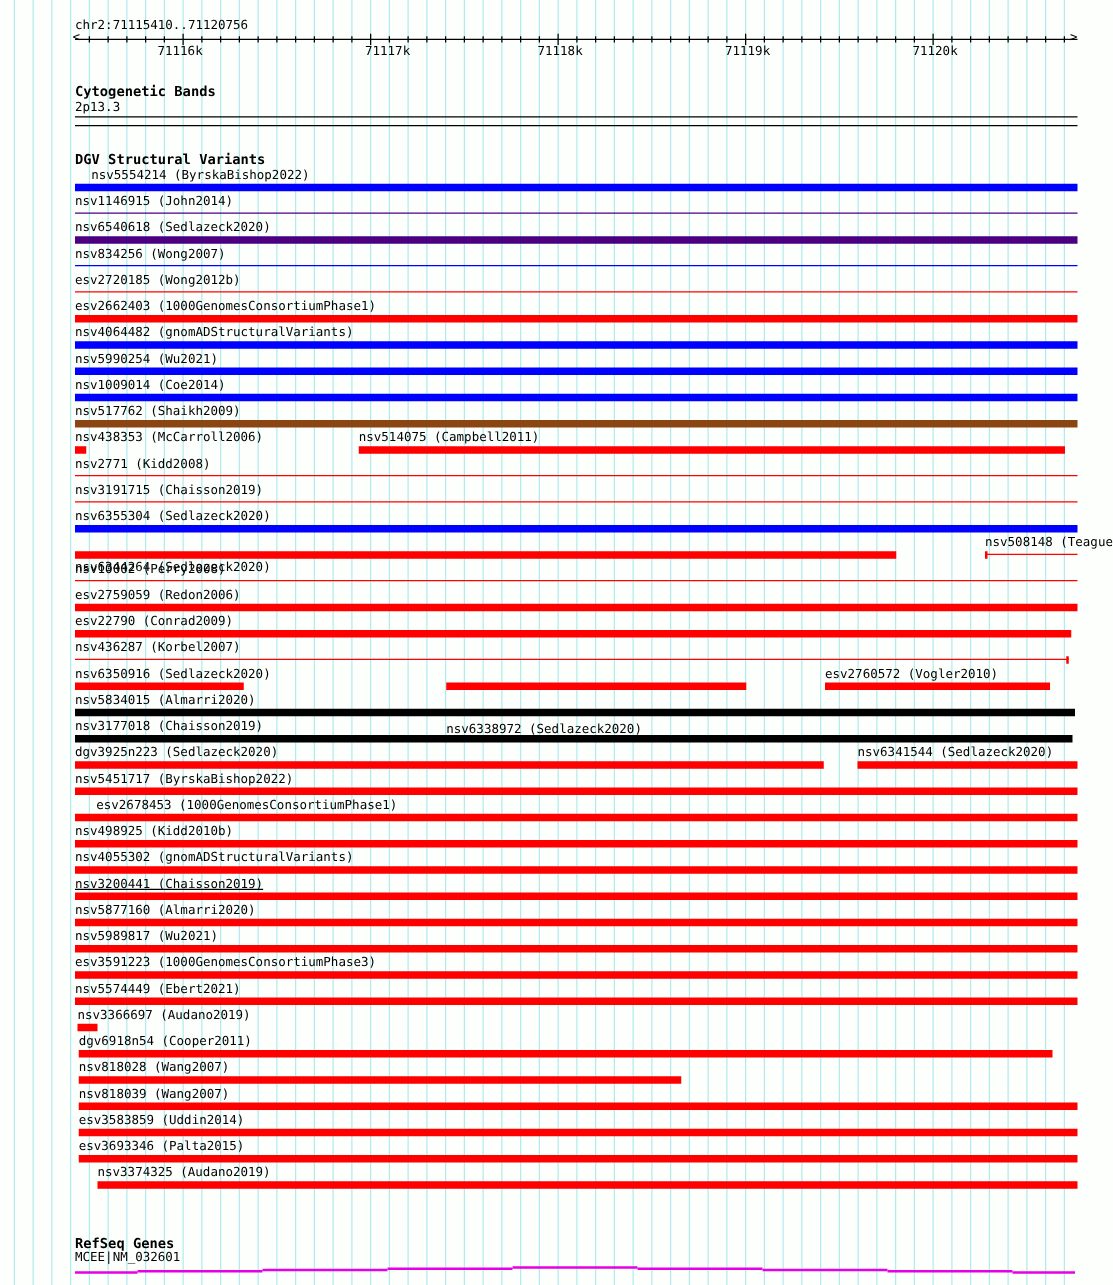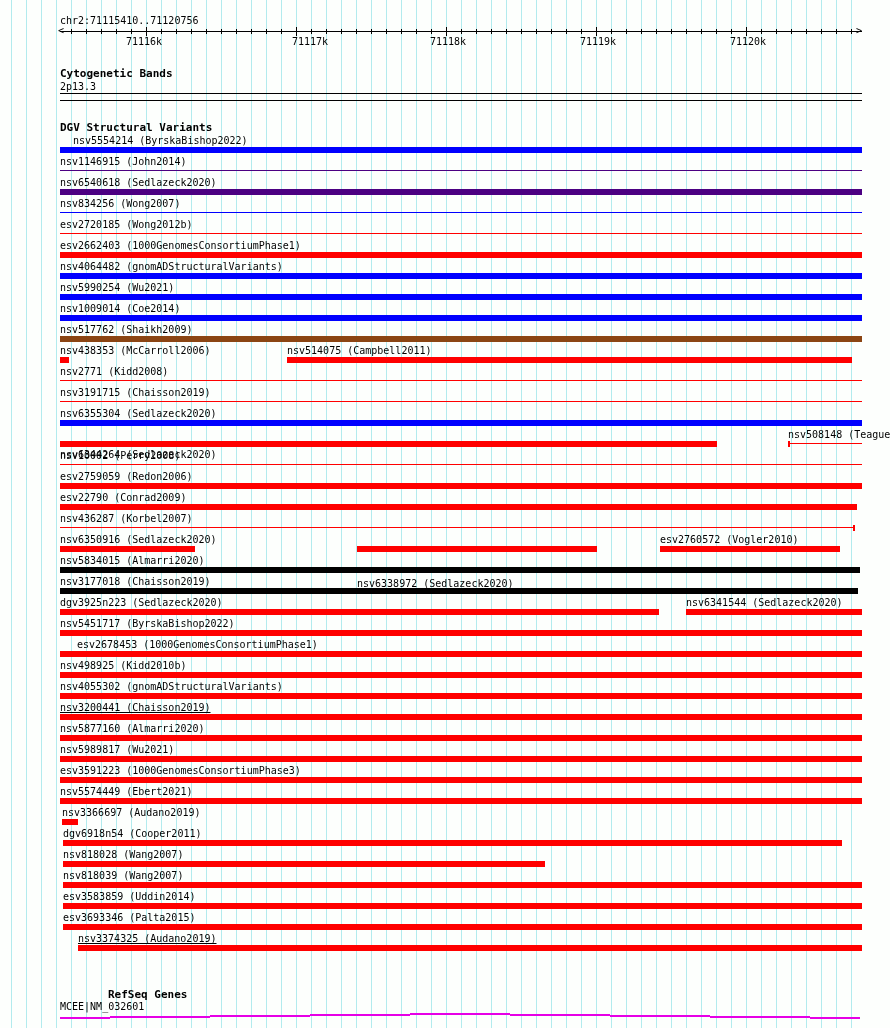--- a/index.html
+++ b/index.html
@@ -330,28 +330,28 @@
       </div>
       <div>
         <div class="feat-label" style="left: 63px; top: 891px;">esv3583859 (Uddin2014)</div>
         <div class="bar" style="left: 63px; width: 799px; top: 903px; background: rgb(255, 0, 0);"></div>
       </div>
       <div>
         <div class="feat-label" style="left: 63px; top: 912px;">esv3693346 (Palta2015)</div>
         <div class="bar" style="left: 63px; width: 799px; top: 924px; background: rgb(255, 0, 0);"></div>
       </div>
       <div>
-        <div class="feat-label" style="left: 78px; top: 933px; text-decoration: underline;">nsv3374325 (Audano2019)</div>
+        <div class="feat-label" style="left: 78px; top: 933px;">nsv3374325 (Audano2019)</div>
         <div class="bar" style="left: 78px; width: 784px; top: 945px; background: rgb(255, 0, 0);"></div>
       </div>
     </div>
 </div>
 
 <div>
-  <div class="abs track-title" style="left:60px;top:989px;margin-left:48px;">RefSeq Genes</div>
+  <div class="abs track-title" style="left:60px;top:989px;">RefSeq Genes</div>
   <div class="abs" style="left:60px;top:1001px;">MCEE|NM_032601</div>
   <div id="gene-line">
       <div class="gene-seg" style="left: 60px; width: 50px; top: 1017px; background: rgb(230, 0, 230);"></div>
       <div class="gene-seg" style="left: 110px; width: 100px; top: 1016px; background: rgb(230, 0, 230);"></div>
       <div class="gene-seg" style="left: 210px; width: 100px; top: 1015px; background: rgb(230, 0, 230);"></div>
       <div class="gene-seg" style="left: 310px; width: 100px; top: 1014px; background: rgb(230, 0, 230);"></div>
       <div class="gene-seg" style="left: 410px; width: 100px; top: 1013px; background: rgb(230, 0, 230);"></div>
       <div class="gene-seg" style="left: 510px; width: 100px; top: 1014px; background: rgb(230, 0, 230);"></div>
       <div class="gene-seg" style="left: 610px; width: 100px; top: 1015px; background: rgb(230, 0, 230);"></div>
       <div class="gene-seg" style="left: 710px; width: 100px; top: 1016px; background: rgb(230, 0, 230);"></div>

